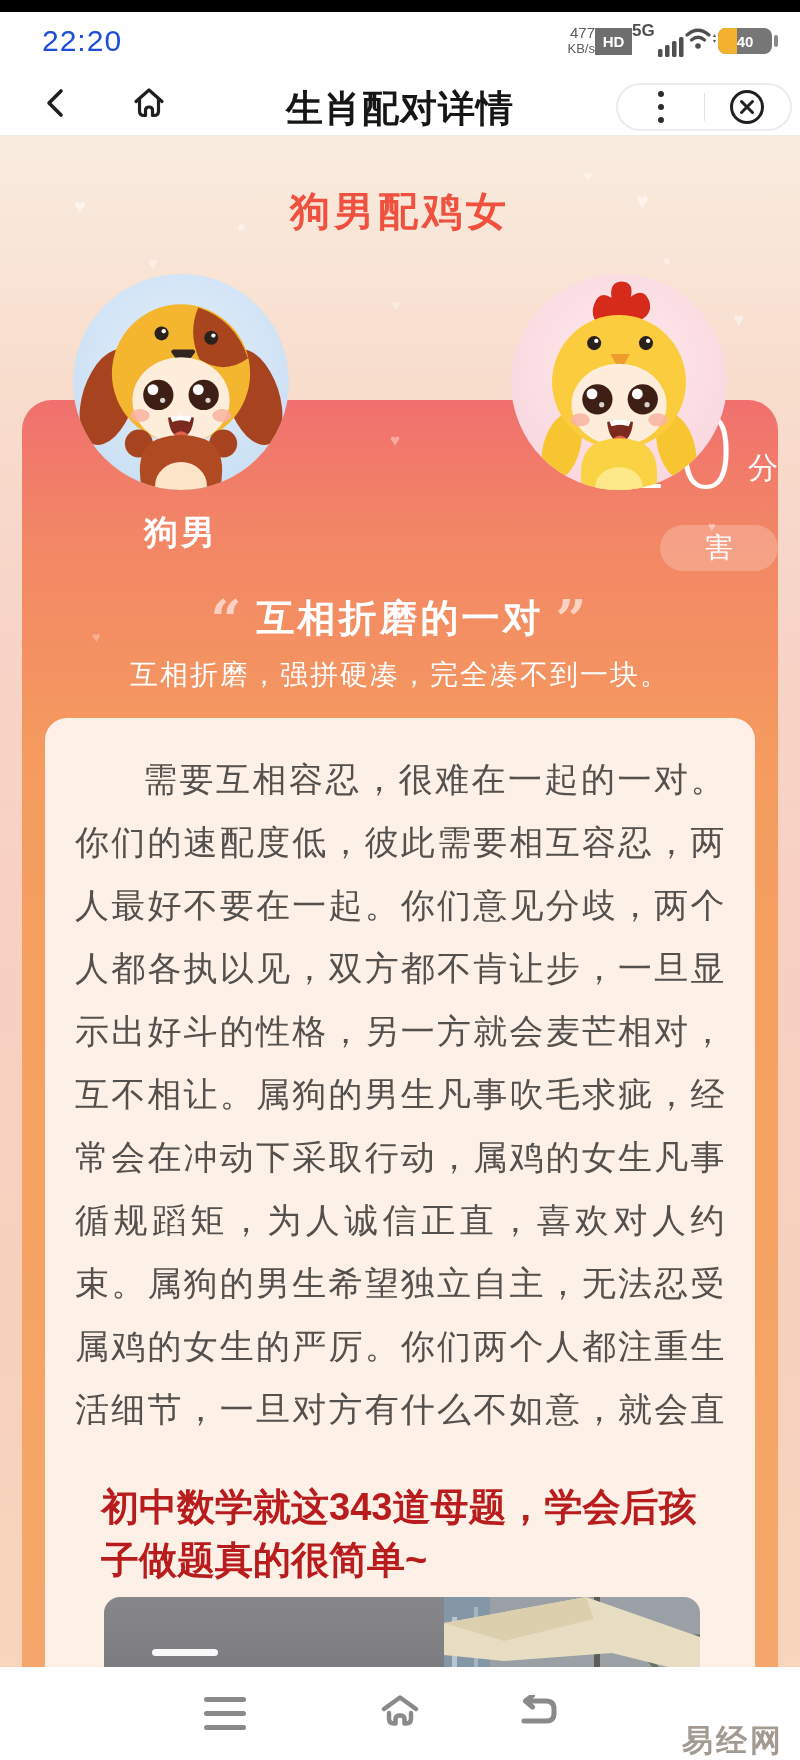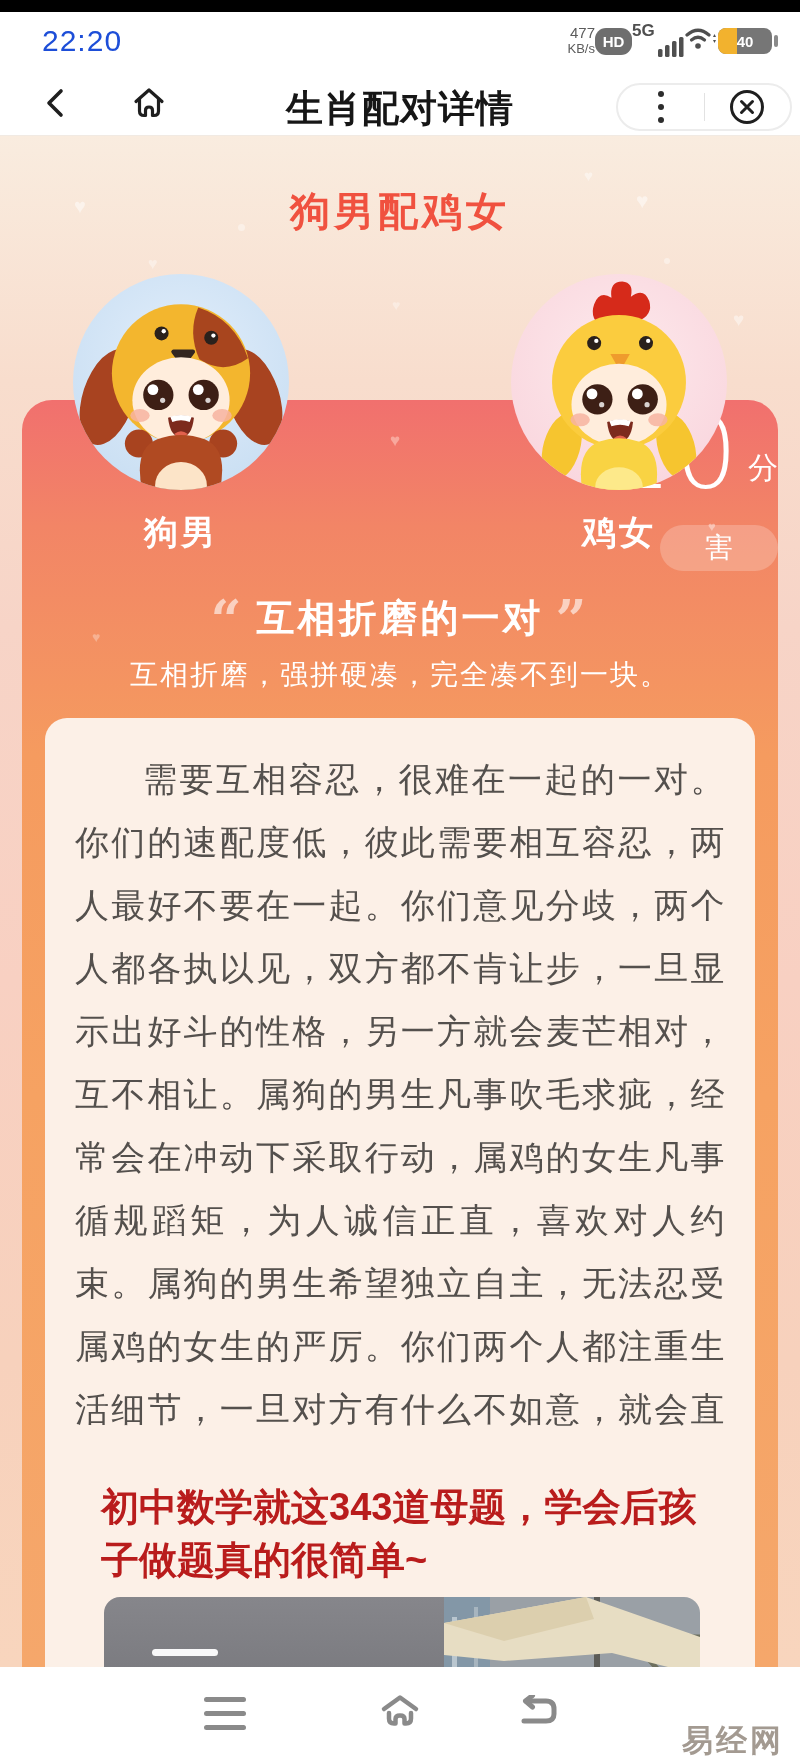--- a/index.html
+++ b/index.html
@@ -9,21 +9,21 @@
     background:#ffffff; position:relative; width:800px; height:1760px; overflow:hidden;
   }
   .notch-strip { position:absolute; top:0; left:0; width:800px; height:12px; background:#000; }
 
   
   .status-bar { position:absolute; top:12px; left:0; width:800px; height:58px; background:#fff; }
   .time { position:absolute; left:42px; top:12px; font-size:30px; color:#1d4ed8; letter-spacing:1px; }
   .status-right { position:absolute; right:28px; top:6px; height:46px; display:flex; align-items:center; }
   .net-speed { text-align:right; font-size:15px; line-height:16px; color:#5c5c5c; }
   .net-speed .unit { font-size:13px; }
-  .hd-badge { width:37px; height:27px; background:#6e6e6e; border-radius:11px; color:#fff;
+  .hd-badge { width:37px; height:27px; background:#6e6e6e; border-radius:0; color:#fff;
     font-size:15px; font-weight:bold; display:flex; align-items:center; justify-content:center; }
   .signal-wrap { position:relative; width:52px; height:36px; }
   .signal-5g { position:absolute; left:0; top:-2px; font-size:17px; font-weight:bold; color:#4f4f4f; }
   .signal-bars { position:absolute; right:0; bottom:2px; }
   .battery { position:relative; width:54px; height:26px; border-radius:8px; background:#767676; overflow:visible; }
   .battery-fill { position:absolute; left:0; top:0; bottom:0; width:19px; background:#f2b22e; border-radius:8px 0 0 8px; }
   .battery-text { position:absolute; inset:0; display:flex; align-items:center; justify-content:center;
     color:#fff; font-size:15px; font-weight:bold; }
   .battery-nub { position:absolute; right:-6px; top:7px; width:4px; height:12px; background:#8a8a8a; border-radius:2px; }
 
@@ -273,21 +273,20 @@
           <circle cx="126" cy="121" r="2.4" fill="#fff" opacity=".8"></circle>
         <ellipse cx="64" cy="135" rx="9" ry="6" fill="#f7b3a0" opacity=".85"></ellipse>
         <ellipse cx="136" cy="135" rx="9" ry="6" fill="#f7b3a0" opacity=".85"></ellipse>
         <path d="M89 137 Q101 133 113 137 Q111 155 101 155 Q91 155 89 137 Z" fill="#7c2a1d"></path>
         <path d="M91 136 Q101 133 111 136 L109 141 Q101 138 93 141 Z" fill="#fff"></path>
         <path d="M95 152 Q101 147 107 152 Q104 156 101 156 Q98 156 95 152 Z" fill="#e2614d"></path>
         <path d="M66 200 Q60 163 82 155 Q100 149 118 155 Q140 163 134 200 Z" fill="#f9d343"></path>
         <ellipse cx="100" cy="197" rx="22" ry="18" fill="#fde98a"></ellipse>
       </svg>
     </div>
-    <div class="avatar-label">鸡女</div>
   </div>
 
   <div class="decor" style="left:74px;top:60px;font-size:20px;opacity:.5;">♥</div>
   <div class="decor" style="left:584px;top:32px;font-size:15px;opacity:.45;">♥</div>
   <div class="decor" style="left:636px;top:54px;font-size:21px;opacity:.5;">♥</div>
   <div class="decor" style="left:148px;top:120px;font-size:16px;opacity:.4;">♥</div>
   <div class="decor" style="left:733px;top:174px;font-size:19px;opacity:.45;">♥</div>
   <div class="decor" style="left:392px;top:162px;font-size:14px;opacity:.35;">♥</div>
   <div class="decor" style="left:390px;top:296px;font-size:17px;opacity:.5;color:#ffd9cf;">♥</div>
   <div class="decor" style="left:708px;top:384px;font-size:13px;opacity:.4;">♥</div>

